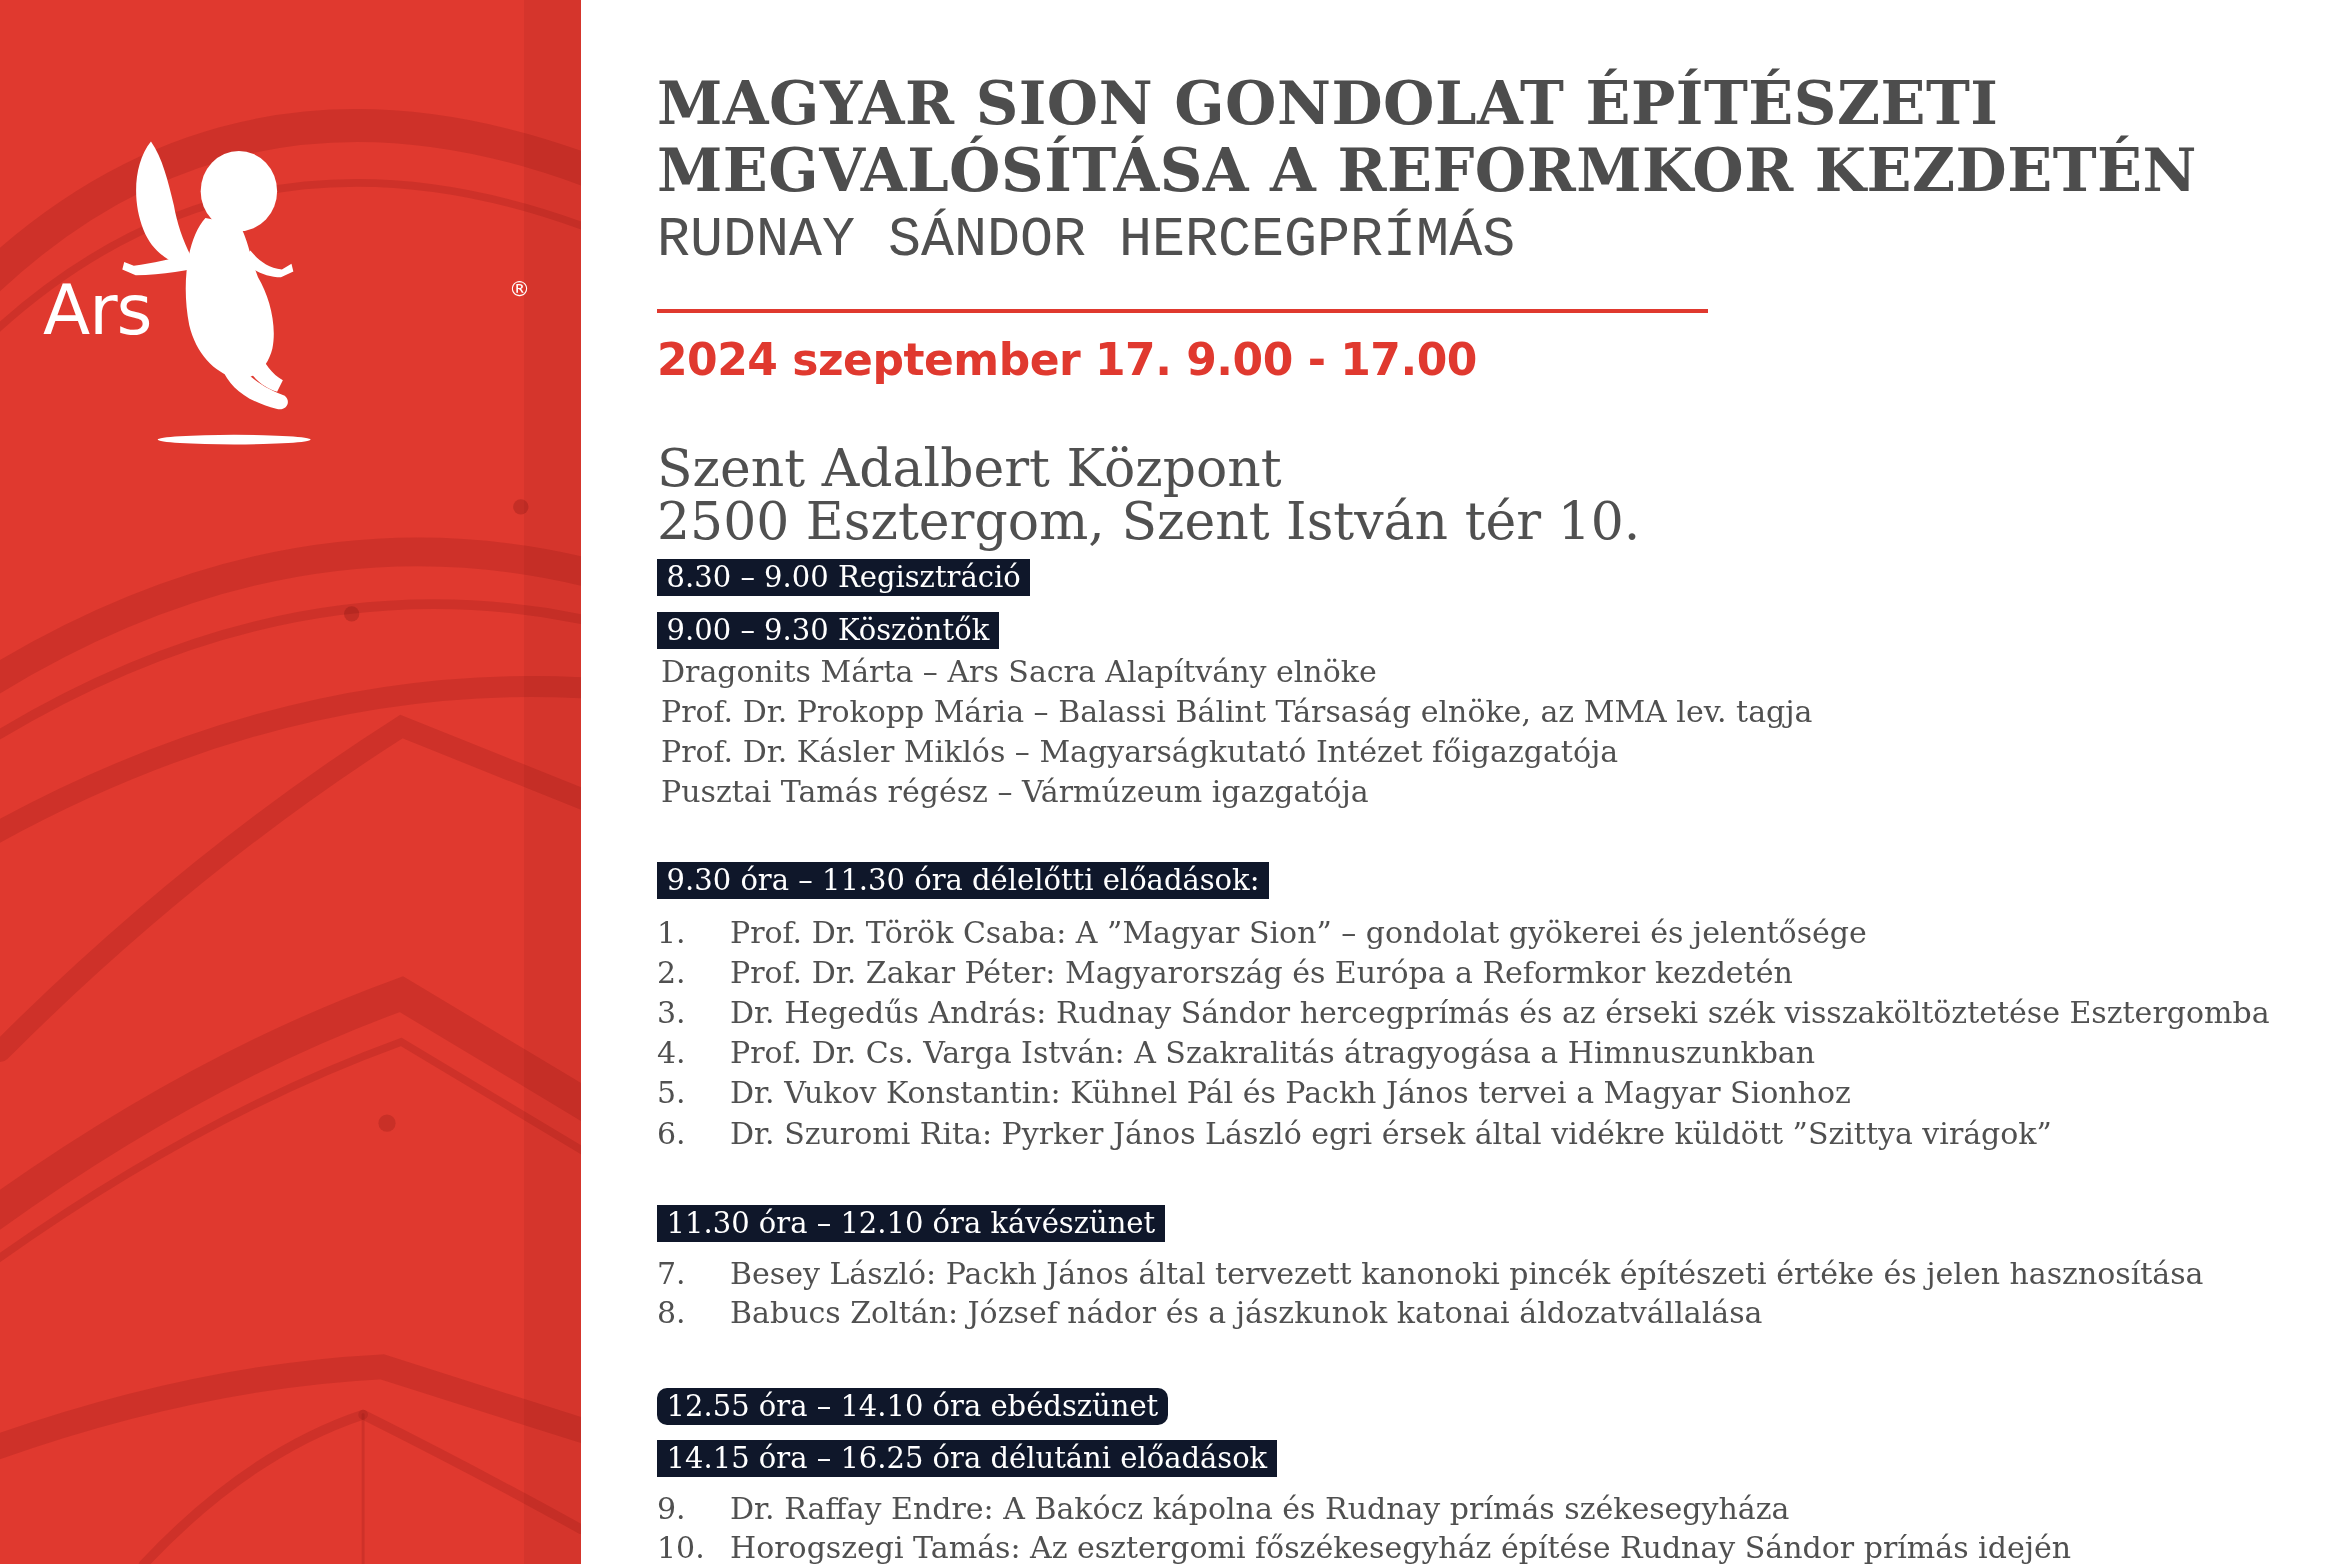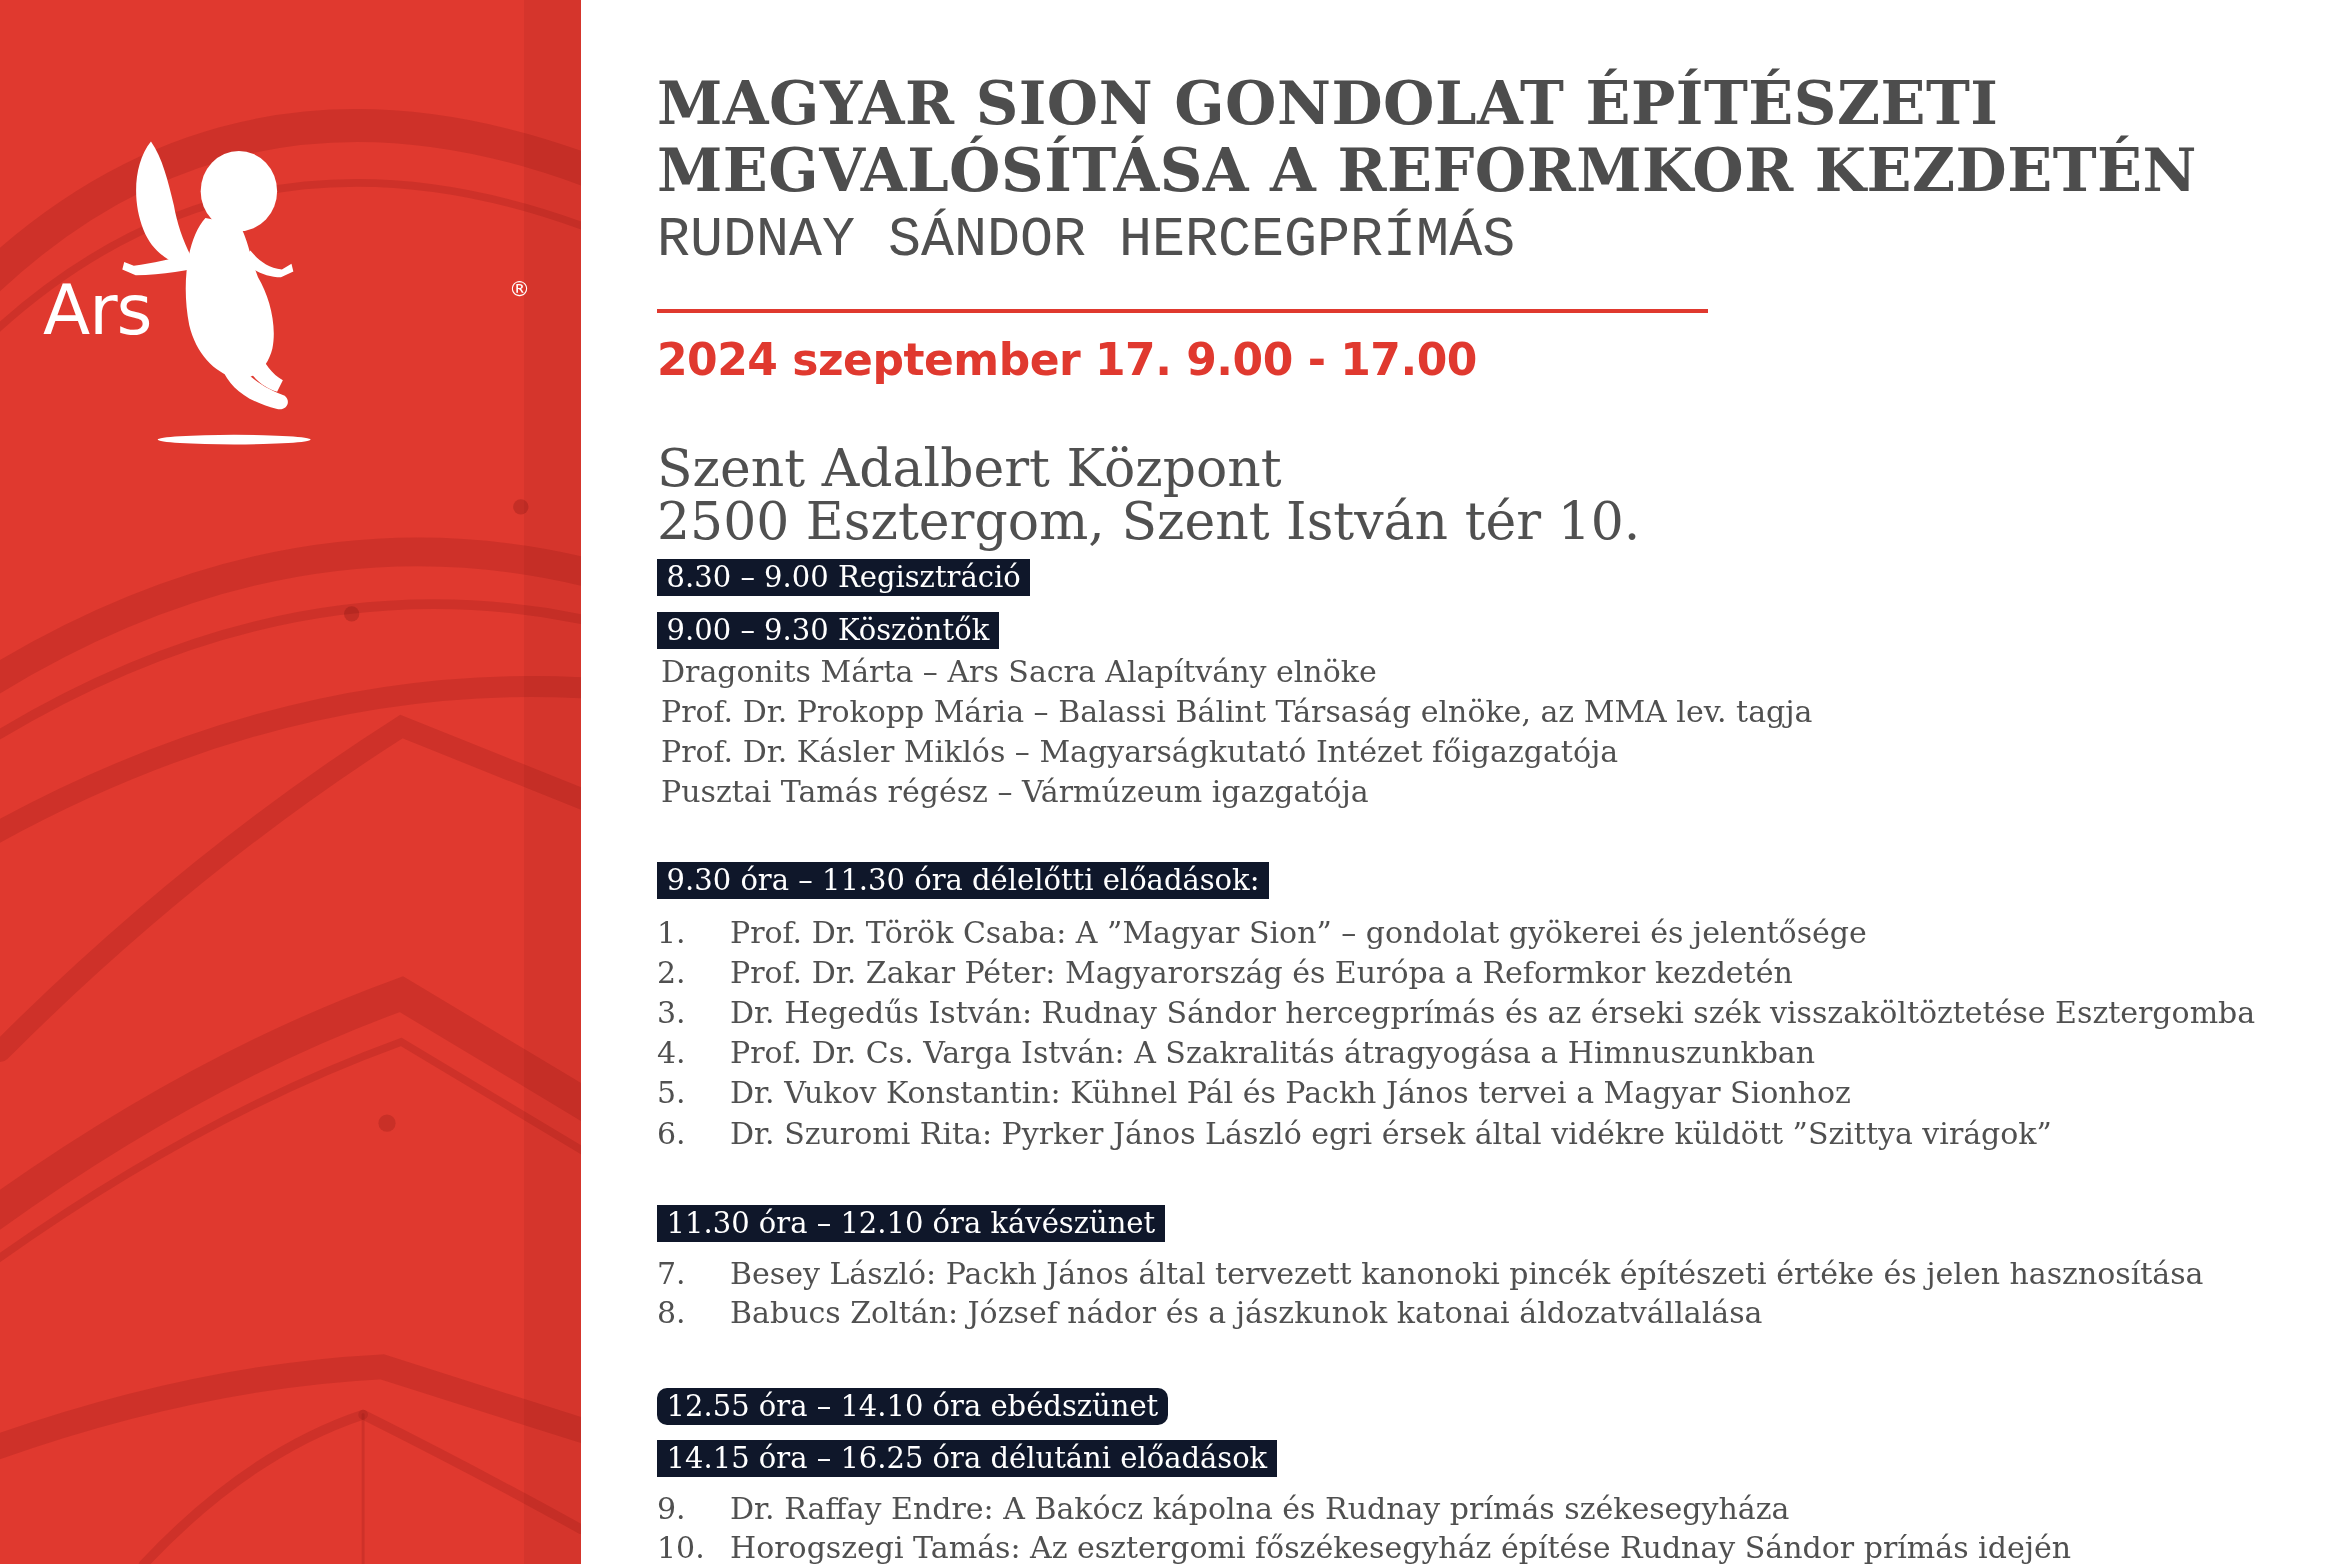--- a/index.html
+++ b/index.html
@@ -158,21 +158,21 @@
   <div class="item" style="top:914px;">
     <span class="num">1.</span>
     <span class="txt">Prof. Dr. Török Csaba: A ”Magyar Sion” – gondolat gyökerei és jelentősége</span>
   </div>
   <div class="item" style="top:954px;">
     <span class="num">2.</span>
     <span class="txt">Prof. Dr. Zakar Péter: Magyarország és Európa a Reformkor kezdetén</span>
   </div>
   <div class="item" style="top:994px;">
     <span class="num">3.</span>
-    <span class="txt">Dr. Hegedűs István: Rudnay Sándor hercegprímás és az érseki szék visszaköltöztetése Esztergomba</span>
+    <span class="txt">Dr. Hegedűs András: Rudnay Sándor hercegprímás és az érseki szék visszaköltöztetése Esztergomba</span>
   </div>
   <div class="item" style="top:1034px;">
     <span class="num">4.</span>
     <span class="txt">Prof. Dr. Cs. Varga István: A Szakralitás átragyogása a Himnuszunkban</span>
   </div>
   <div class="item" style="top:1074px;">
     <span class="num">5.</span>
     <span class="txt">Dr. Vukov Konstantin: Kühnel Pál és Packh János tervei a Magyar Sionhoz</span>
   </div>
   <div class="item" style="top:1115px;">

